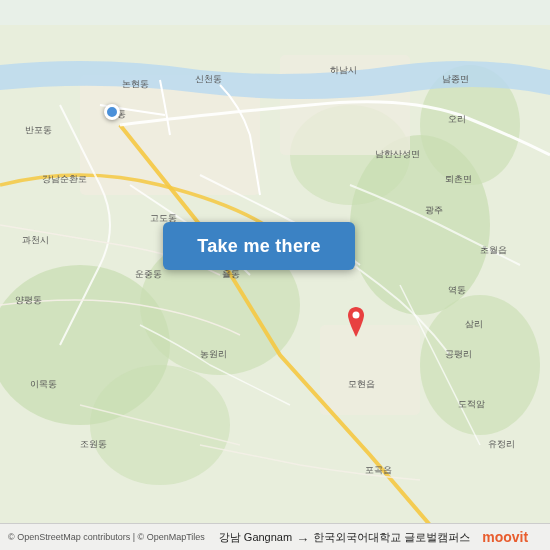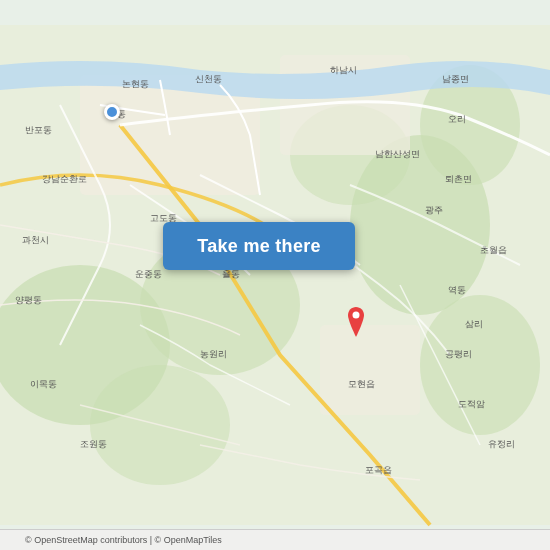--- a/index.html
+++ b/index.html
@@ -66,21 +66,21 @@
       height: 30px;
     }
 
     #footer {
       position: absolute;
       bottom: 0;
       left: 0;
       width: 550px;
       background: #f0f0ee;
       border-top: 1px solid #ccc;
-      padding: 5px 25px;
+      padding: 5px 8px;
       display: flex;
       align-items: center;
       justify-content: space-between;
     }
 
     #footer-left {
       font-size: 9px;
       color: #555;
     }
 
@@ -189,14 +189,20 @@
       <circle cx="12" cy="8" r="3.5" fill="#ffffff"></circle>
     </svg>
   </div>
 
   <button id="take-me-there-btn">Take me there</button>
 
   <div id="footer">
     <div id="footer-left">
       <span>© OpenStreetMap contributors | © OpenMapTiles</span>
     </div>
+    <div id="footer-center">
+      <span style="font-size:11px;color:#222;">강남 Gangnam</span>
+      <span class="footer-arrow">→</span>
+      <span style="font-size:11px;color:#222;">한국외국어대학교 글로벌캠퍼스</span>
+      <span id="moovit-logo">moovit</span>
+    </div>
   </div>
 </div>
 
 </body></html>

